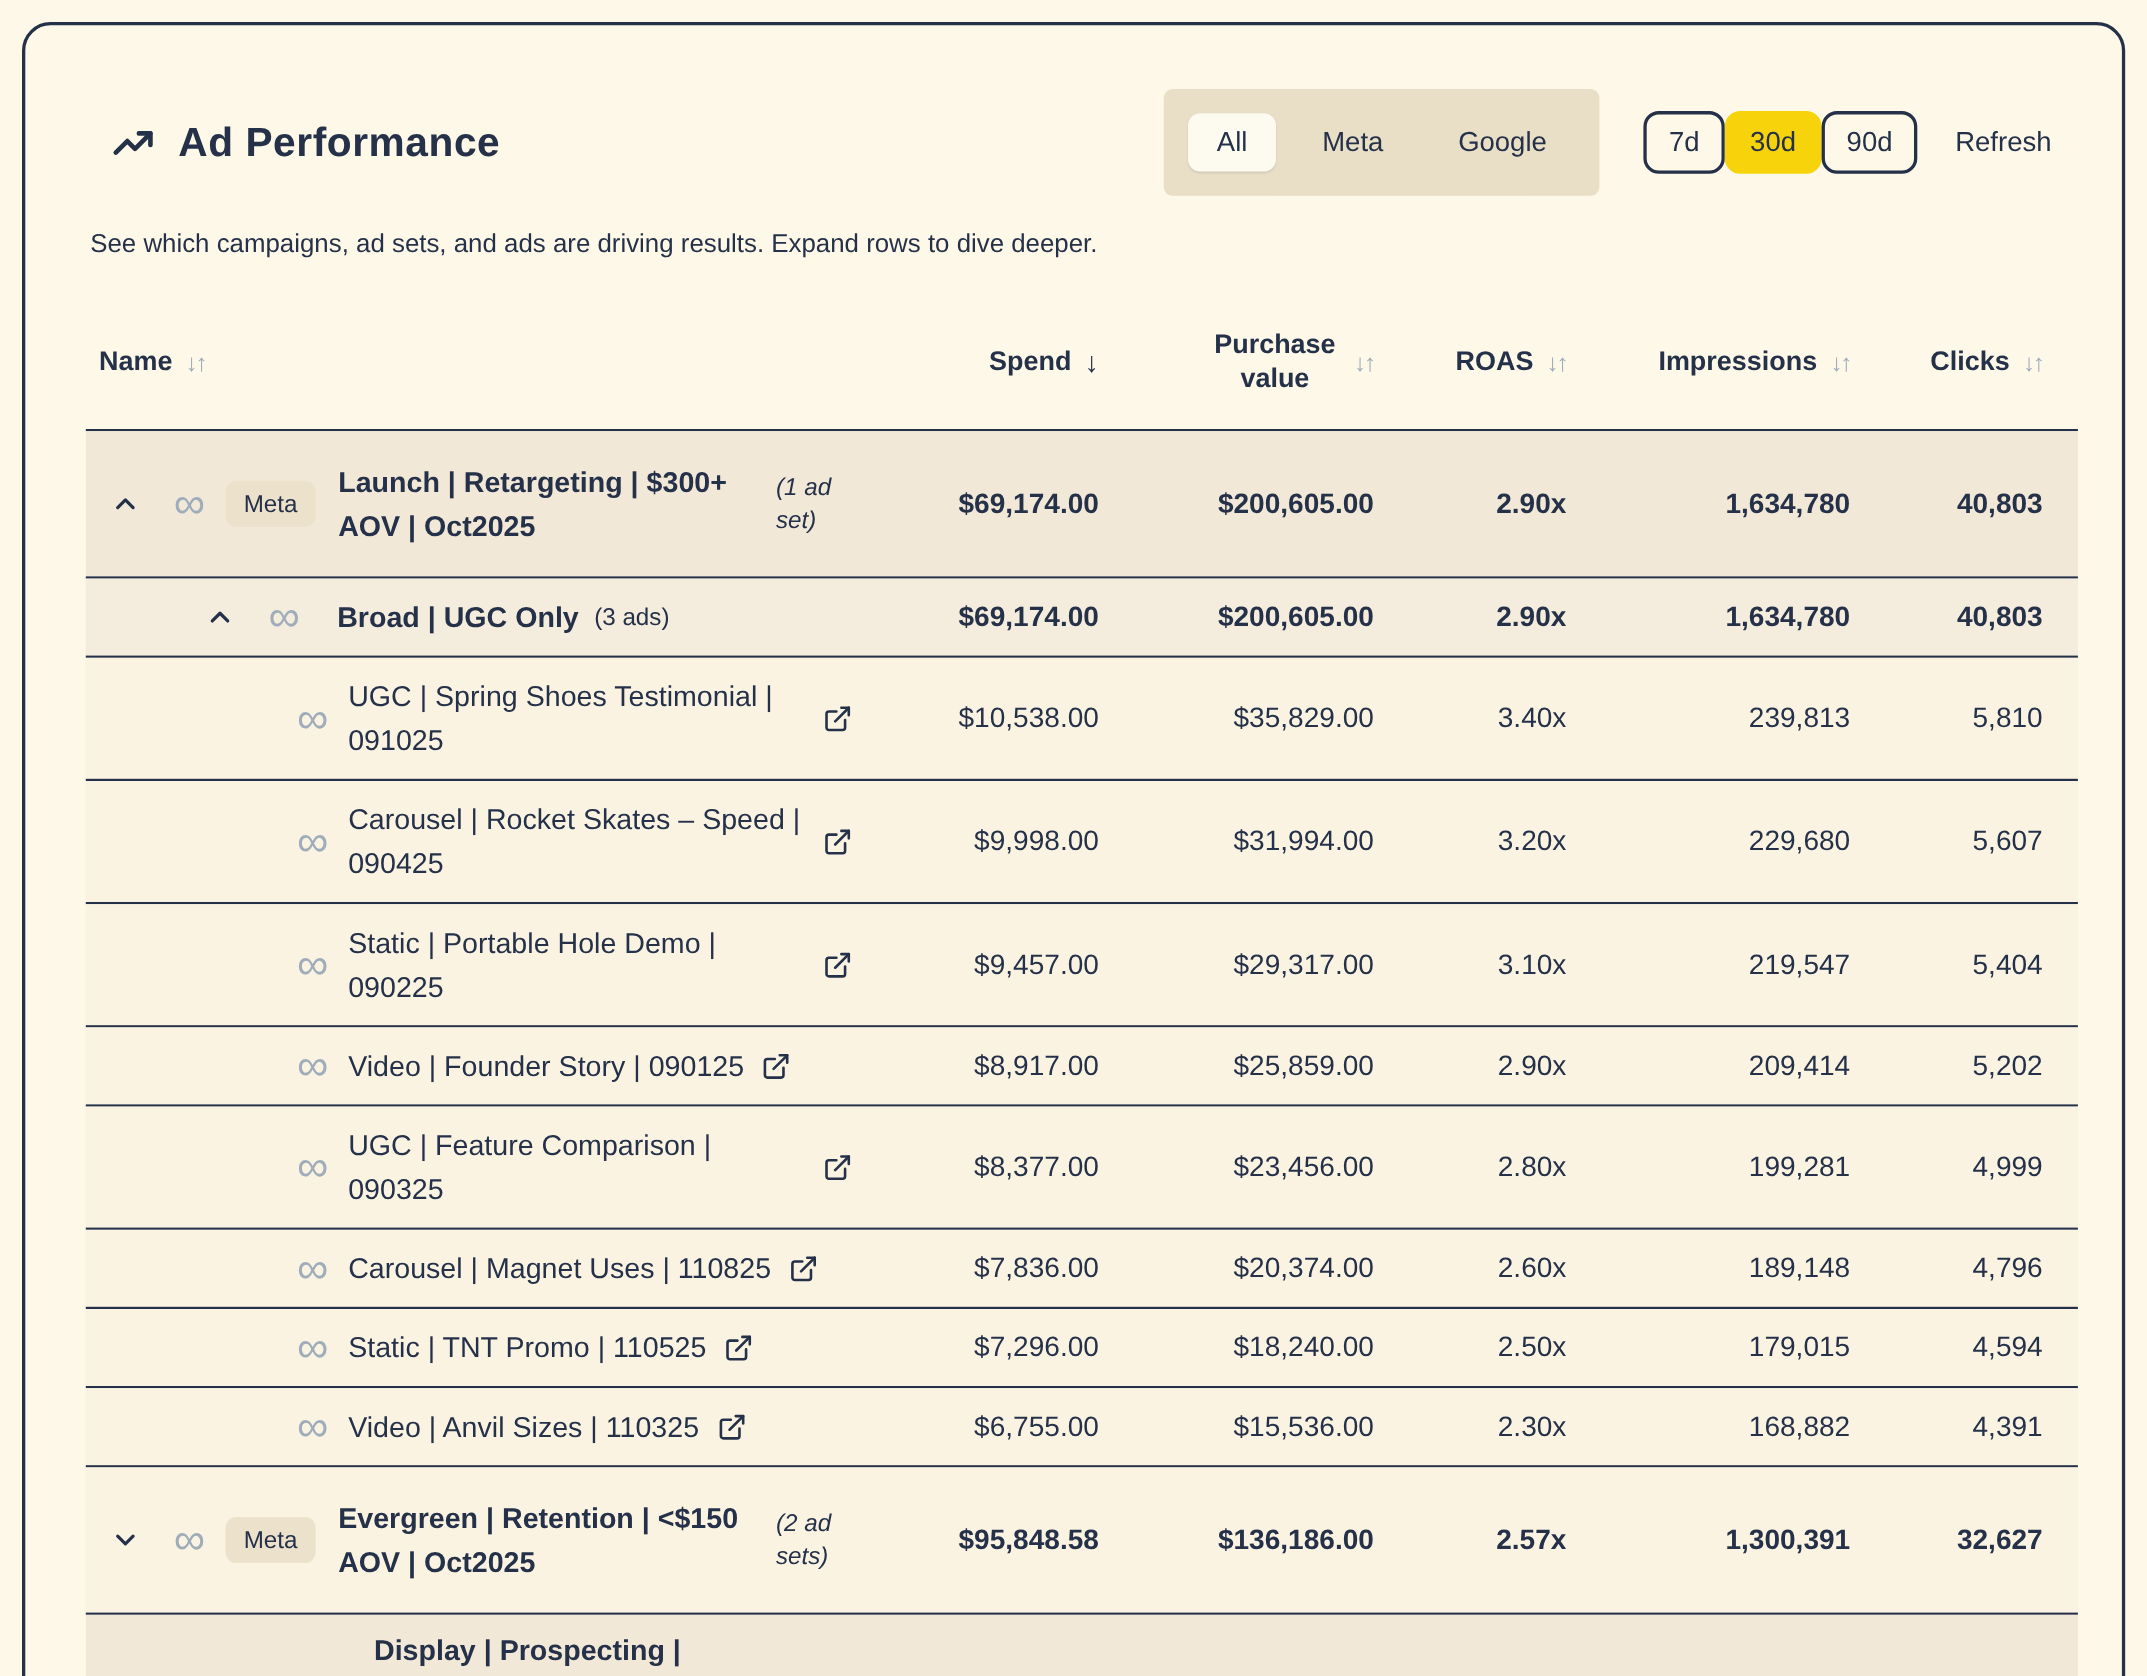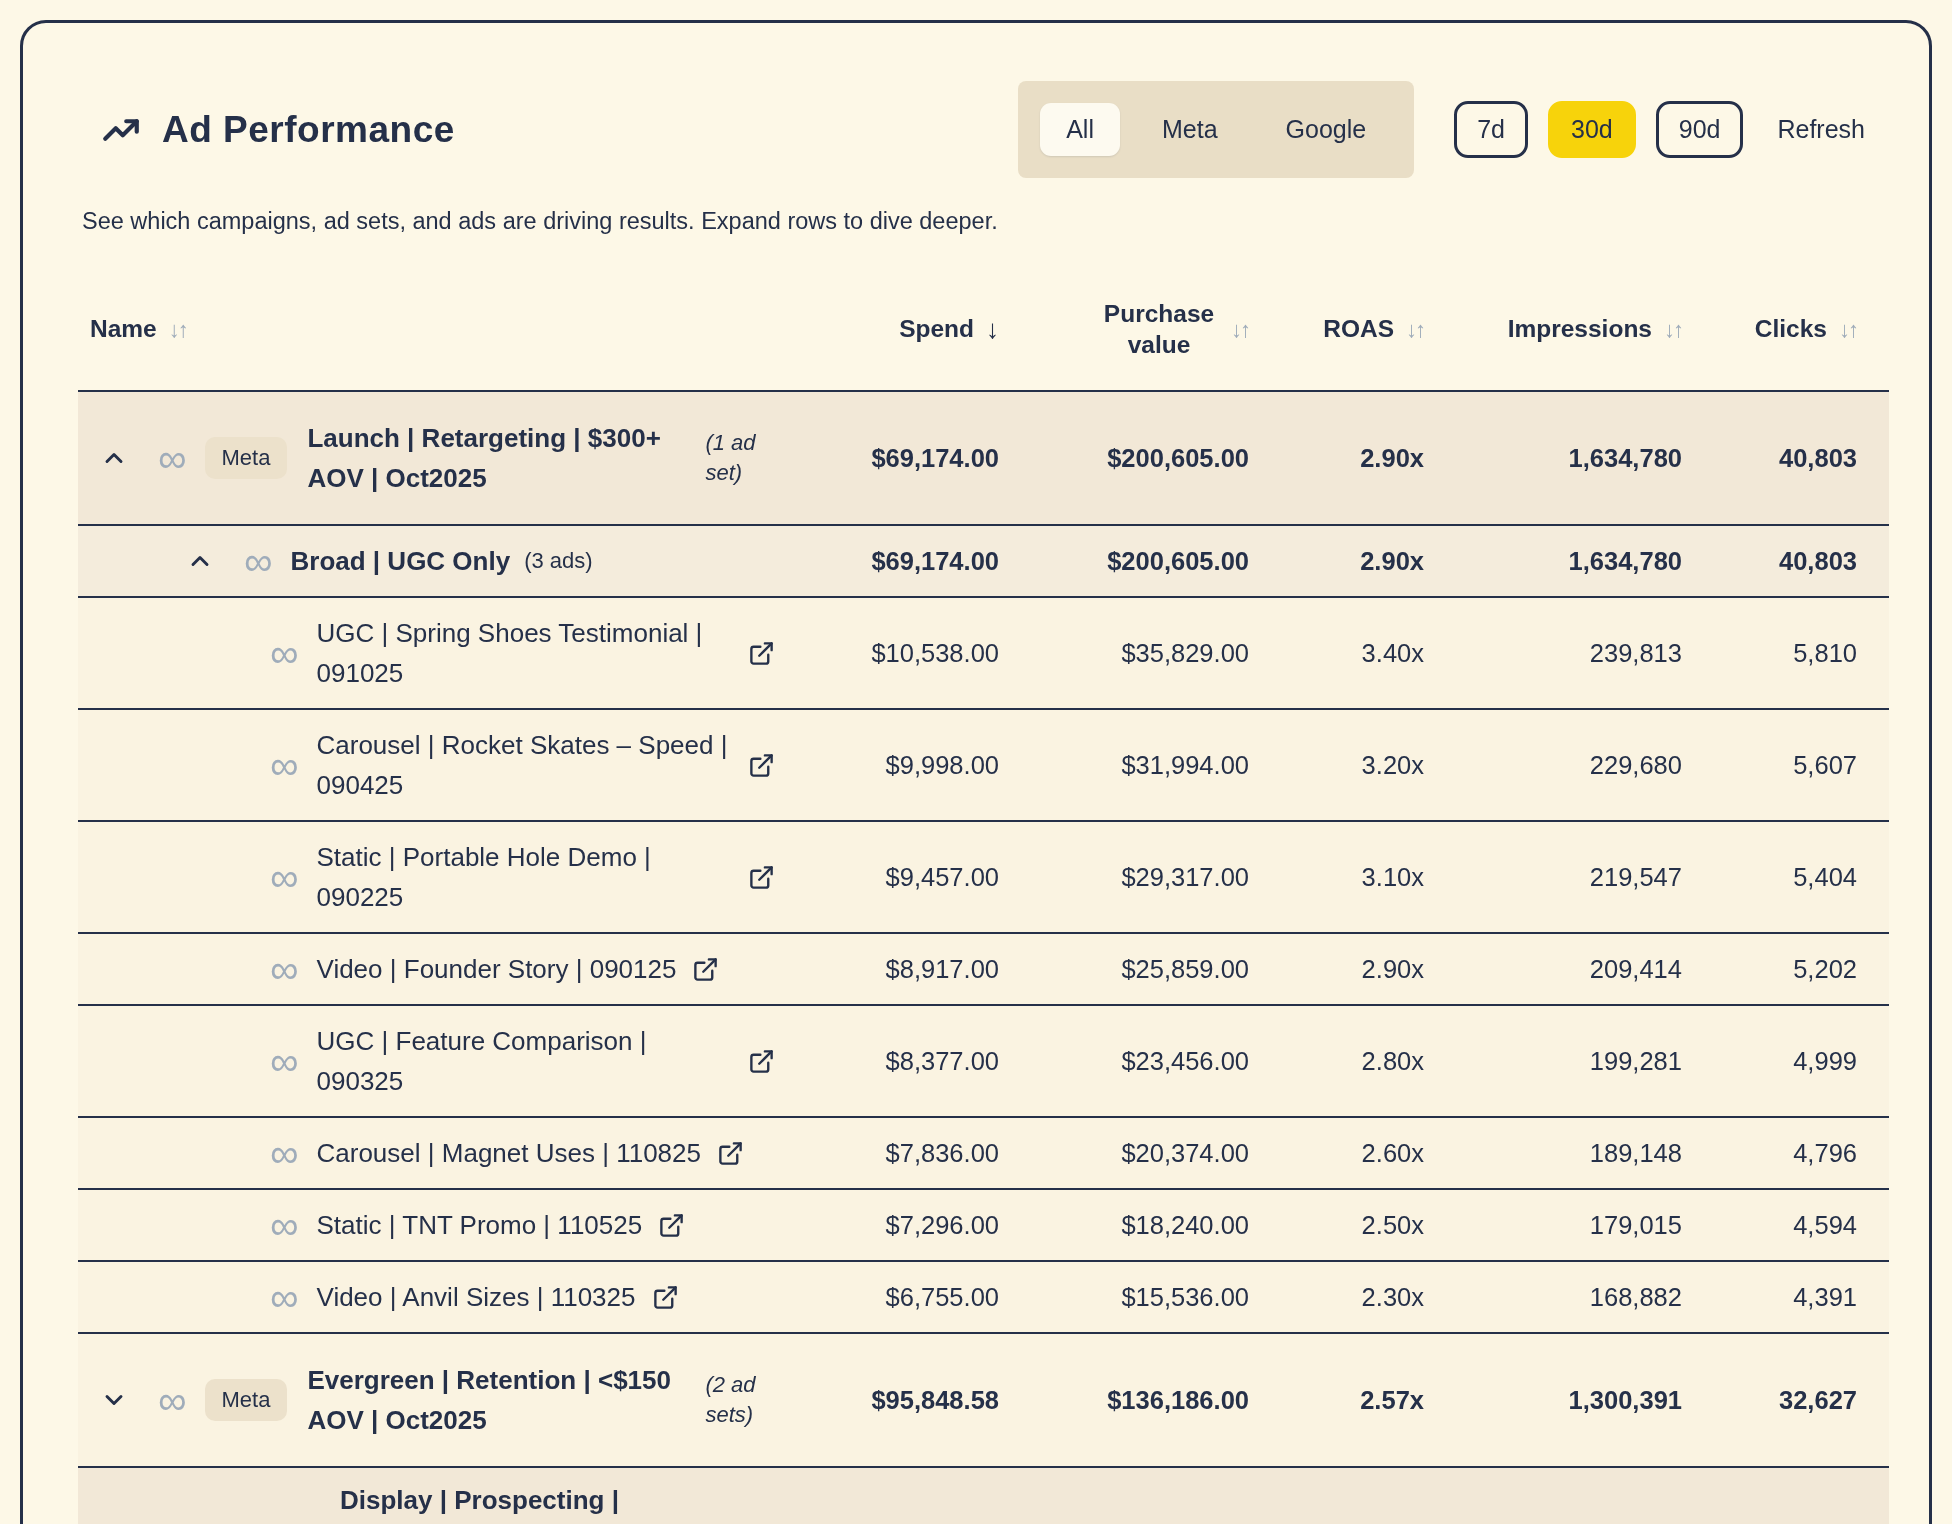--- a/index.html
+++ b/index.html
@@ -82,21 +82,21 @@
   .row.adset   .namecell{padding:15px 0 15px 108px;}
   .row.ad      .namecell{padding:15px 0 15px 192px;}
   .chev{flex:none;display:flex;align-items:center;cursor:pointer;margin-right:30px;}
   .inf{flex:none;font-size:40px;line-height:1;color:var(--muted);margin-right:18px;}
   .badge{
     flex:none;background:var(--badge);border-radius:10px;
     font-size:22px;padding:8px 17px;margin-right:20px;
   }
   .nm{font-size:26px;line-height:40px;min-width:0;}
   .row.campaign .nm{font-weight:700;max-width:378px;}
-  .row.adset .nm{font-weight:600;}
+  .row.adset .nm{font-weight:600;margin-left:16px;}
   .row.ad .nm{max-width:415px;}
   .note{font-size:22px;line-height:30px;flex:none;}
   .row.campaign .note{margin-left:20px;max-width:82px;font-style:italic;}
   .row.adset .note{margin-left:14px;}
   .linkicon{flex:none;margin-left:16px;display:flex;align-items:center;cursor:pointer;}
   .val{font-size:25.5px;text-align:right;}
   .row.campaign .val,.row.adset .val{font-weight:700;}
   .val.clicks{padding-right:32px;}
   .row.cut .namecell{padding:12px 0 80px 262px;}
   .row.cut .nm{font-weight:700;}
@@ -117,21 +117,21 @@
       </span>
       <span class="title">Ad Performance</span>
     </div>
 
     <div class="controls">
       <div class="segmented" id="segmented">
           <div class="seg-item active">All</div>
           <div class="seg-item">Meta</div>
           <div class="seg-item">Google</div>
         </div>
-      <div id="range-buttons" style="display:flex;gap:20px;padding-left:20px;">
+      <div id="range-buttons" style="display:flex;padding-left:20px;">
           <button class="range-btn">7d</button>
           <button class="range-btn active">30d</button>
           <button class="range-btn">90d</button>
         </div>
       <button class="refresh">Refresh</button>
     </div>
   </div>
 
   <div class="subtitle">See which campaigns, ad sets, and ads are driving results. Expand rows to dive deeper.</div>
 

